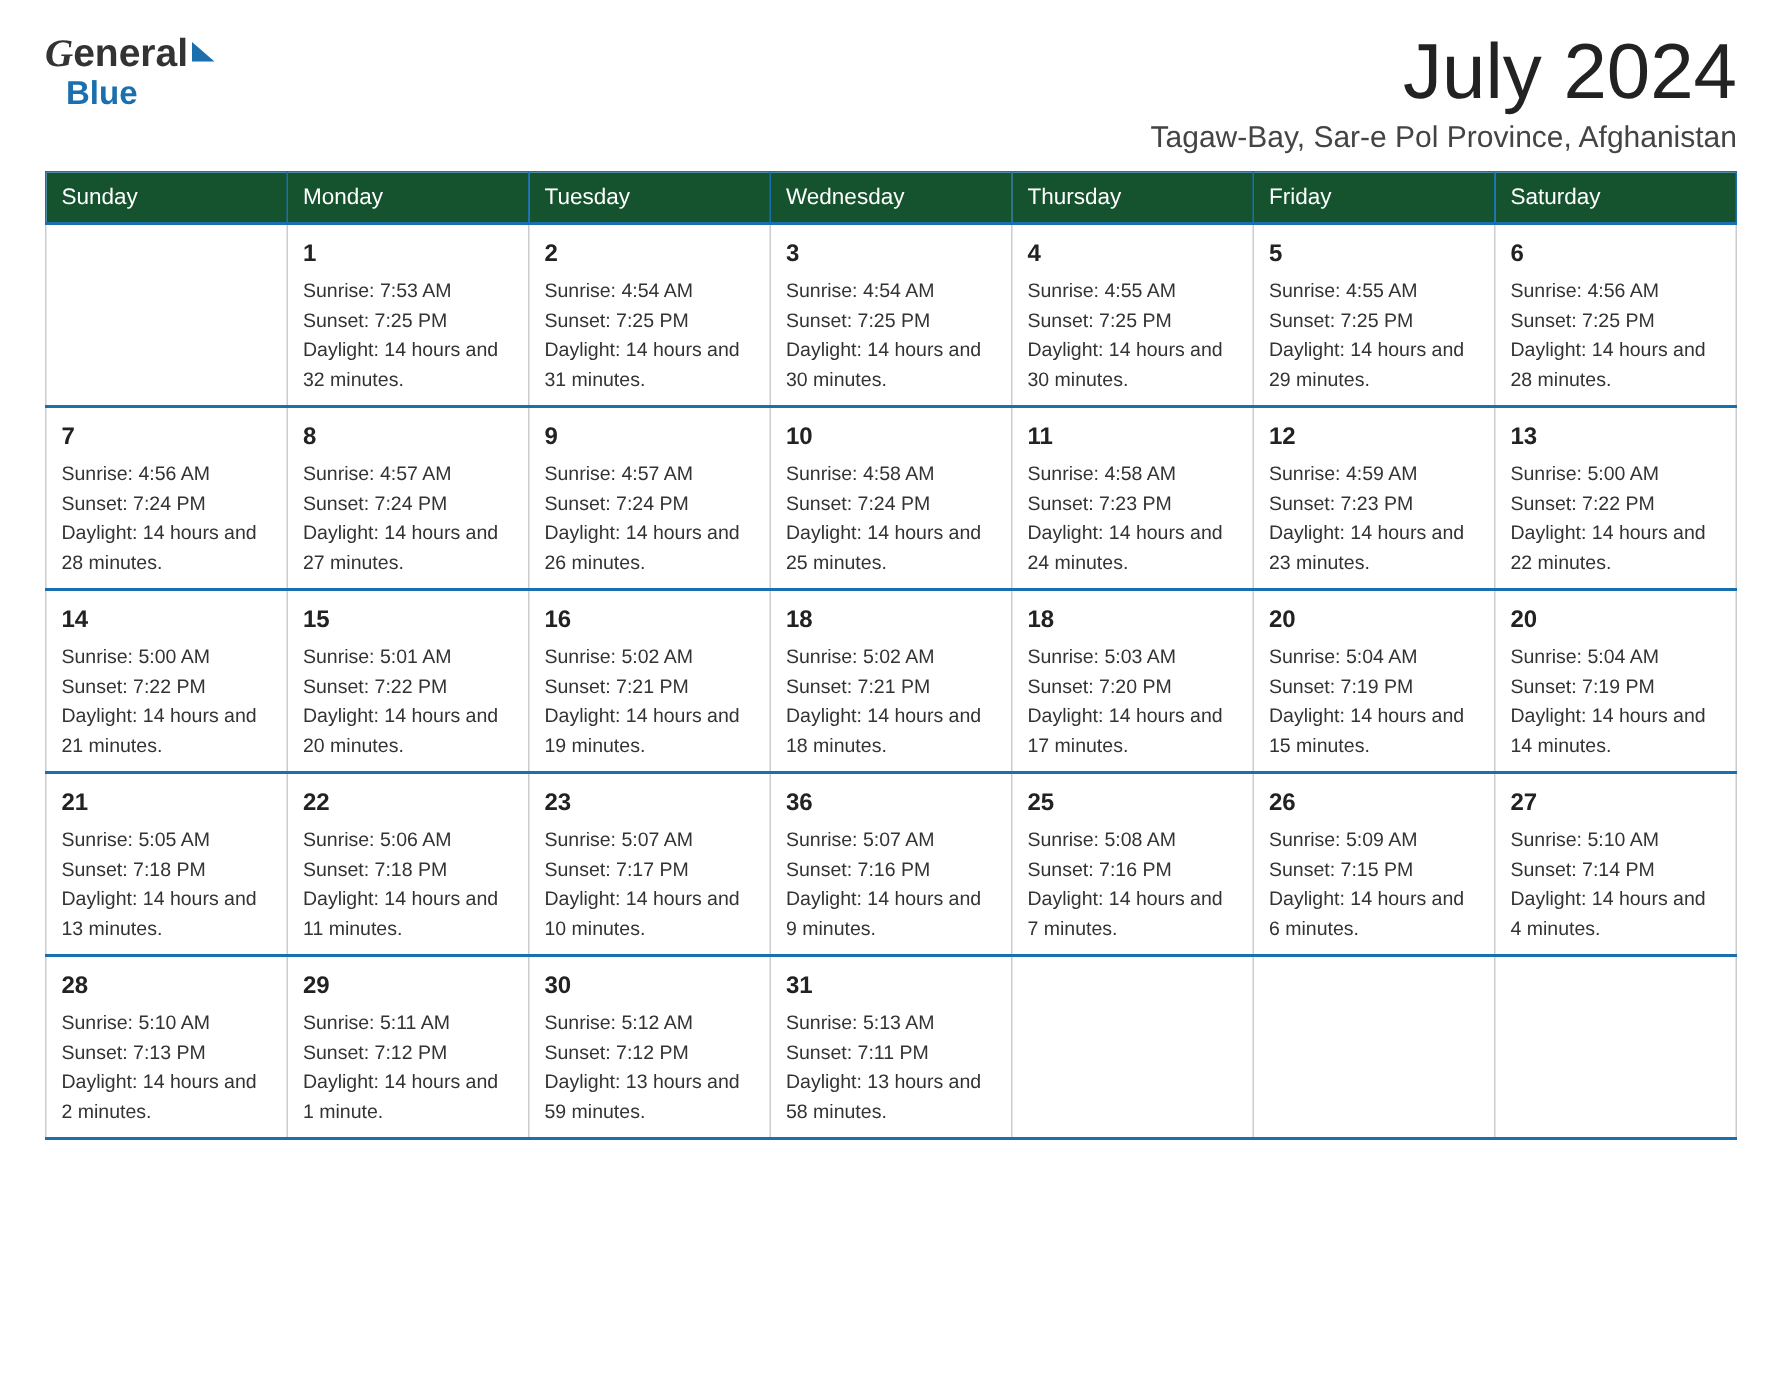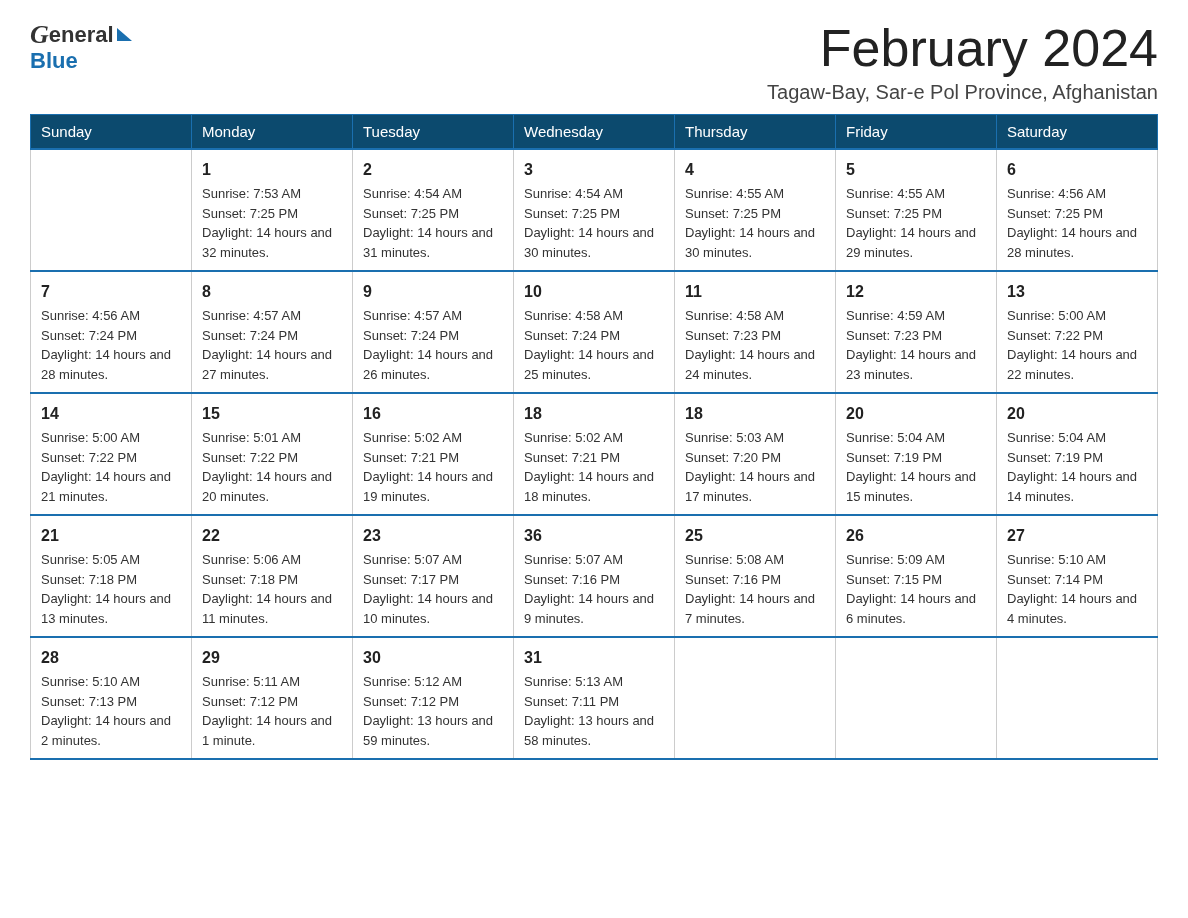--- a/index.html
+++ b/index.html
@@ -30,21 +30,21 @@
       color: #444;
       font-weight: normal;
       margin-top: 4px;
     }
     table {
       width: 100%;
       border-collapse: collapse;
       margin-top: 10px;
     }
     th {
-      background-color: #0c4a6e;
+      background-color: #14532d;
       color: #fff;
       text-align: left;
       padding: 8px 10px;
       font-size: 15px;
       font-weight: normal;
       border: 1px solid #1a6faf;
     }
     td {
       vertical-align: top;
       padding: 8px 10px;
@@ -78,57 +78,58 @@
       align-items: center;
     }
     .logo-g {
       font-size: 26px;
       font-weight: bold;
       color: #333;
       font-family: Georgia, serif;
       font-style: italic;
     }
     .logo-eneral {
-      font-size: 22px;
+      font-size: 26px;
       font-weight: bold;
       color: #333;
       font-family: Arial, sans-serif;
     }
     .logo-arrow {
       display: inline-block;
       width: 0;
       height: 0;
       border-style: solid;
       border-width: 13px 0 0 15px;
       border-color: transparent transparent transparent #1a6faf;
       margin-left: 3px;
       margin-bottom: 2px;
     }
     .logo-blue-text {
       font-size: 22px;
       font-weight: bold;
       color: #1a6faf;
       font-family: Arial, sans-serif;
       margin-top: -2px;
+      margin-left: 14px;
     }
   </style>
 </head>
 <body>
 
 <div class="header">
   <div class="logo-wrapper">
     <div class="logo-line1">
       <span class="logo-g">G</span>
       <span class="logo-eneral">eneral</span>
       <span class="logo-arrow"></span>
     </div>
     <div class="logo-blue-text">Blue</div>
   </div>
   <div class="title-area">
-    <div class="month-title">February 2024</div>
+    <div class="month-title">July 2024</div>
     <div class="location-title">Tagaw-Bay, Sar-e Pol Province, Afghanistan</div>
   </div>
 </div>
 
 <table>
   <thead>
     <tr>
     <th>Sunday</th>
         <th>Monday</th>
         <th>Tuesday</th>

